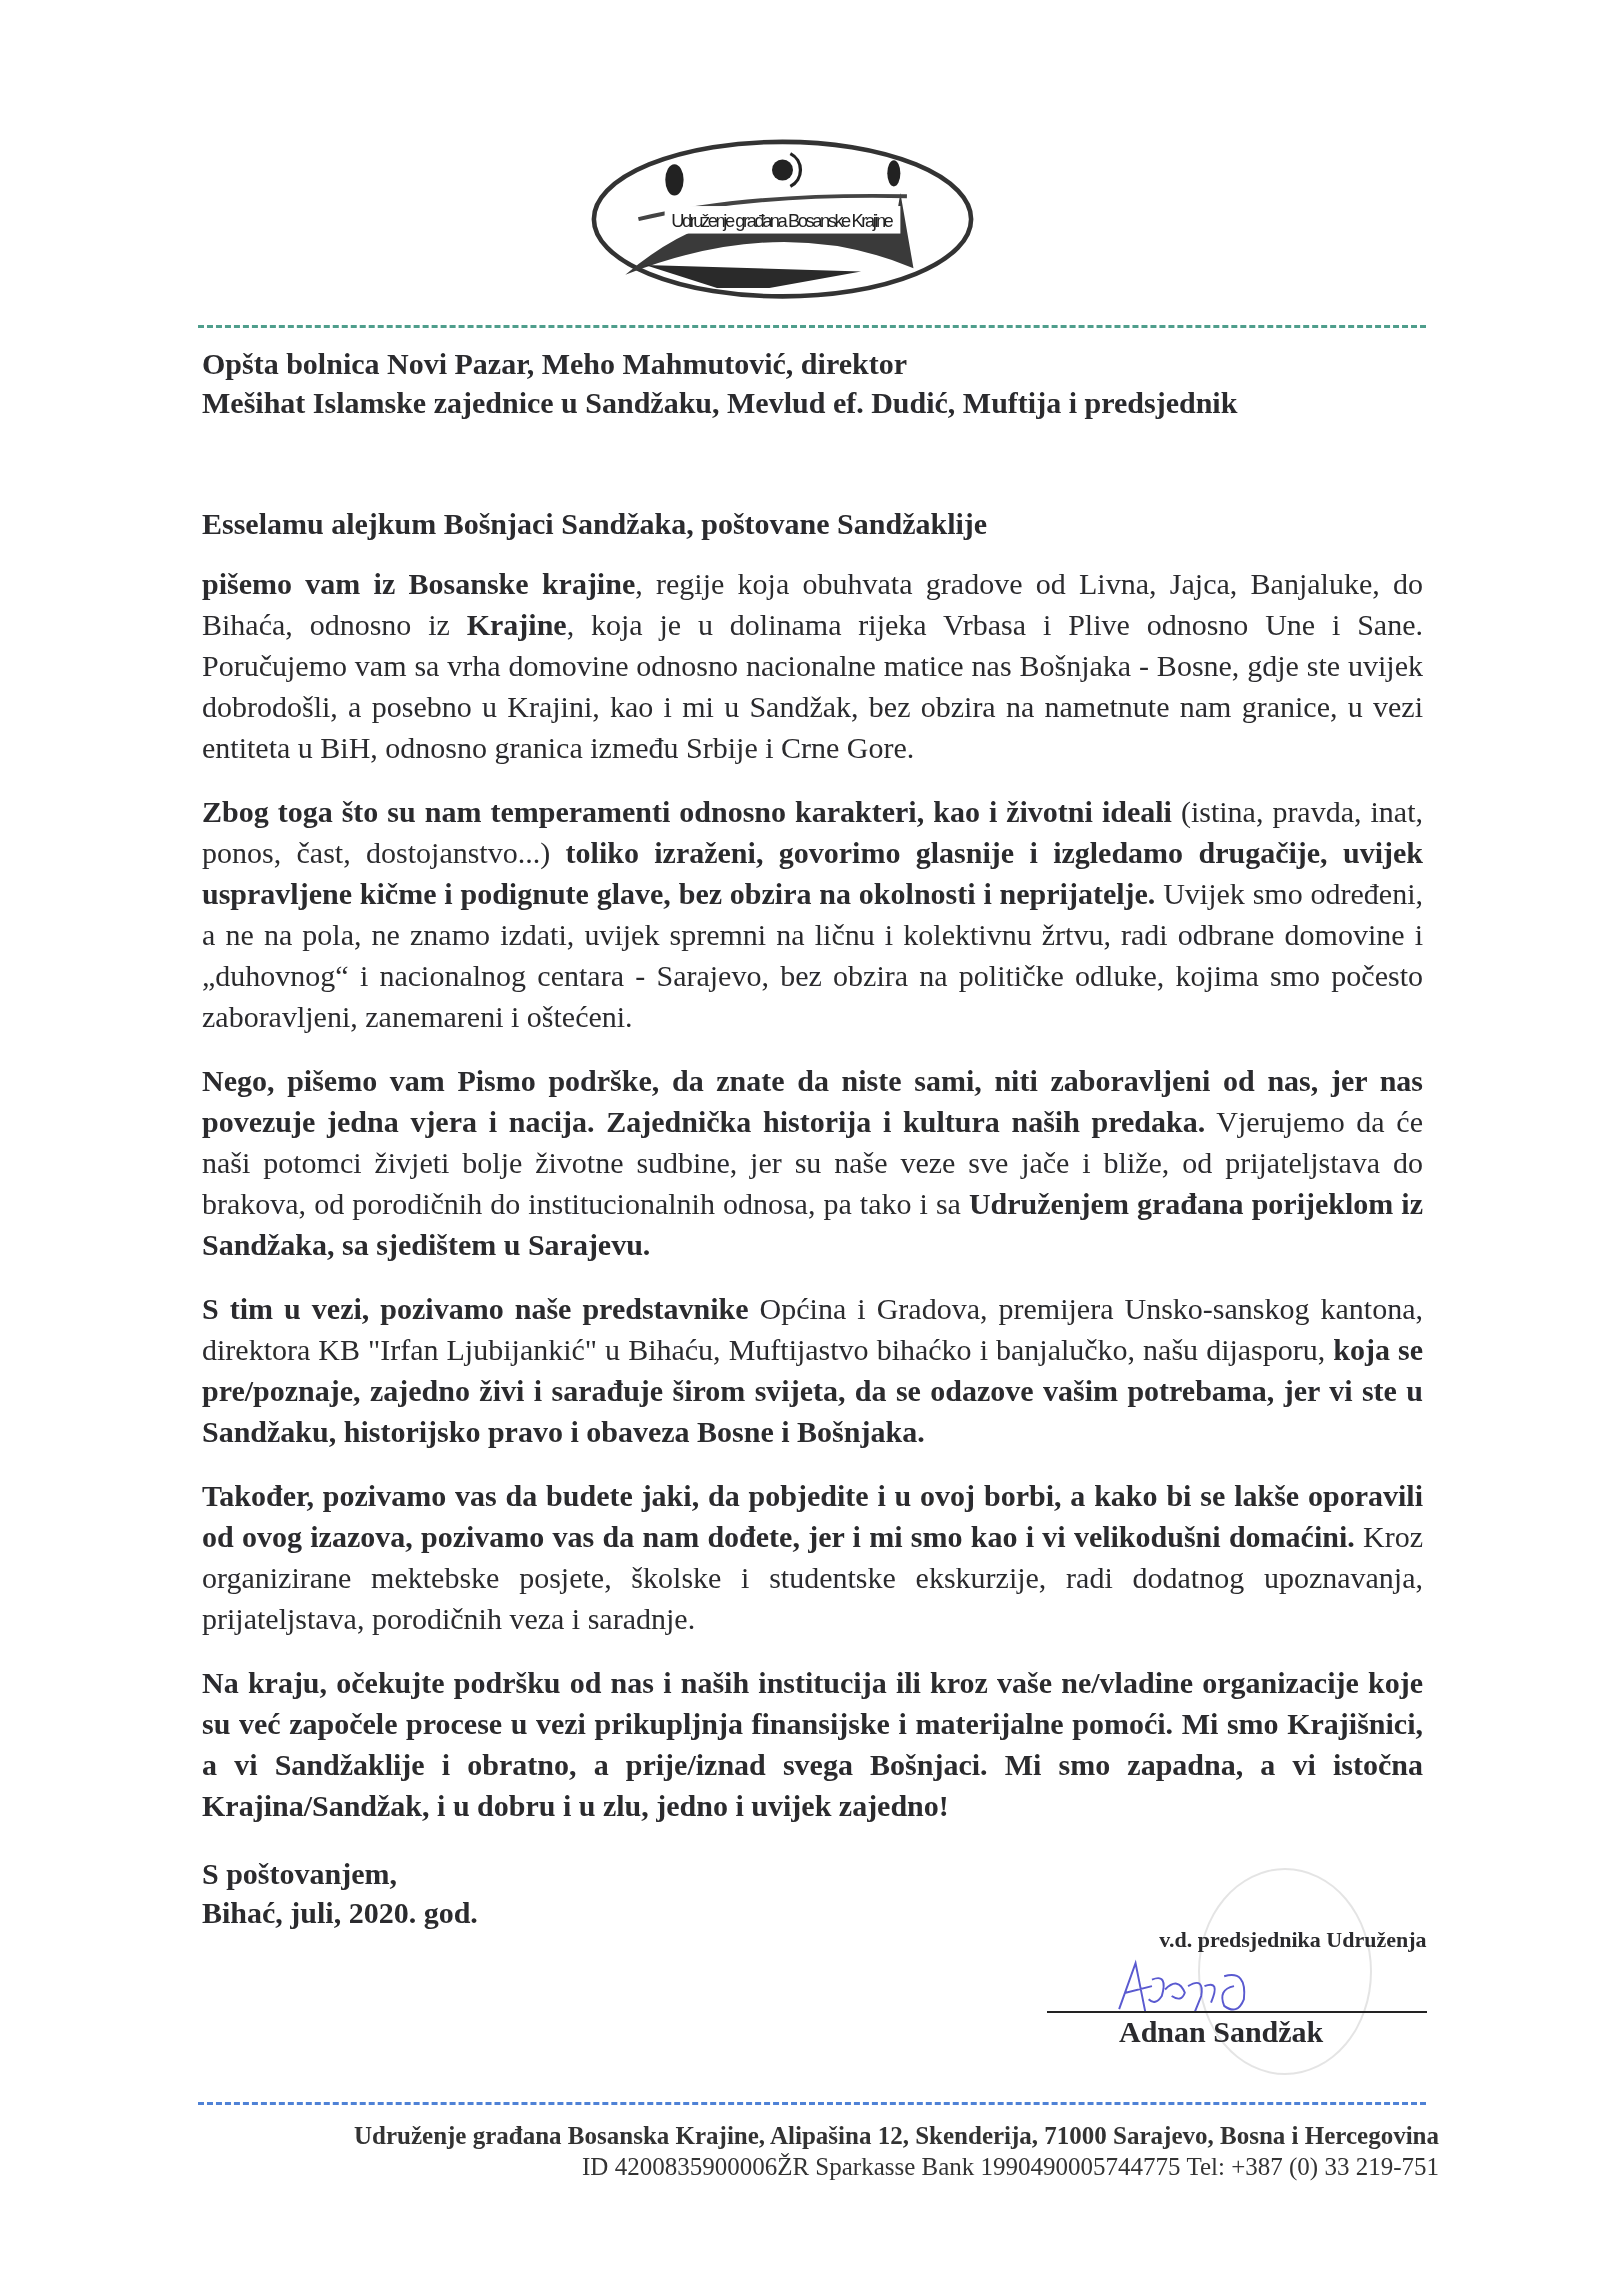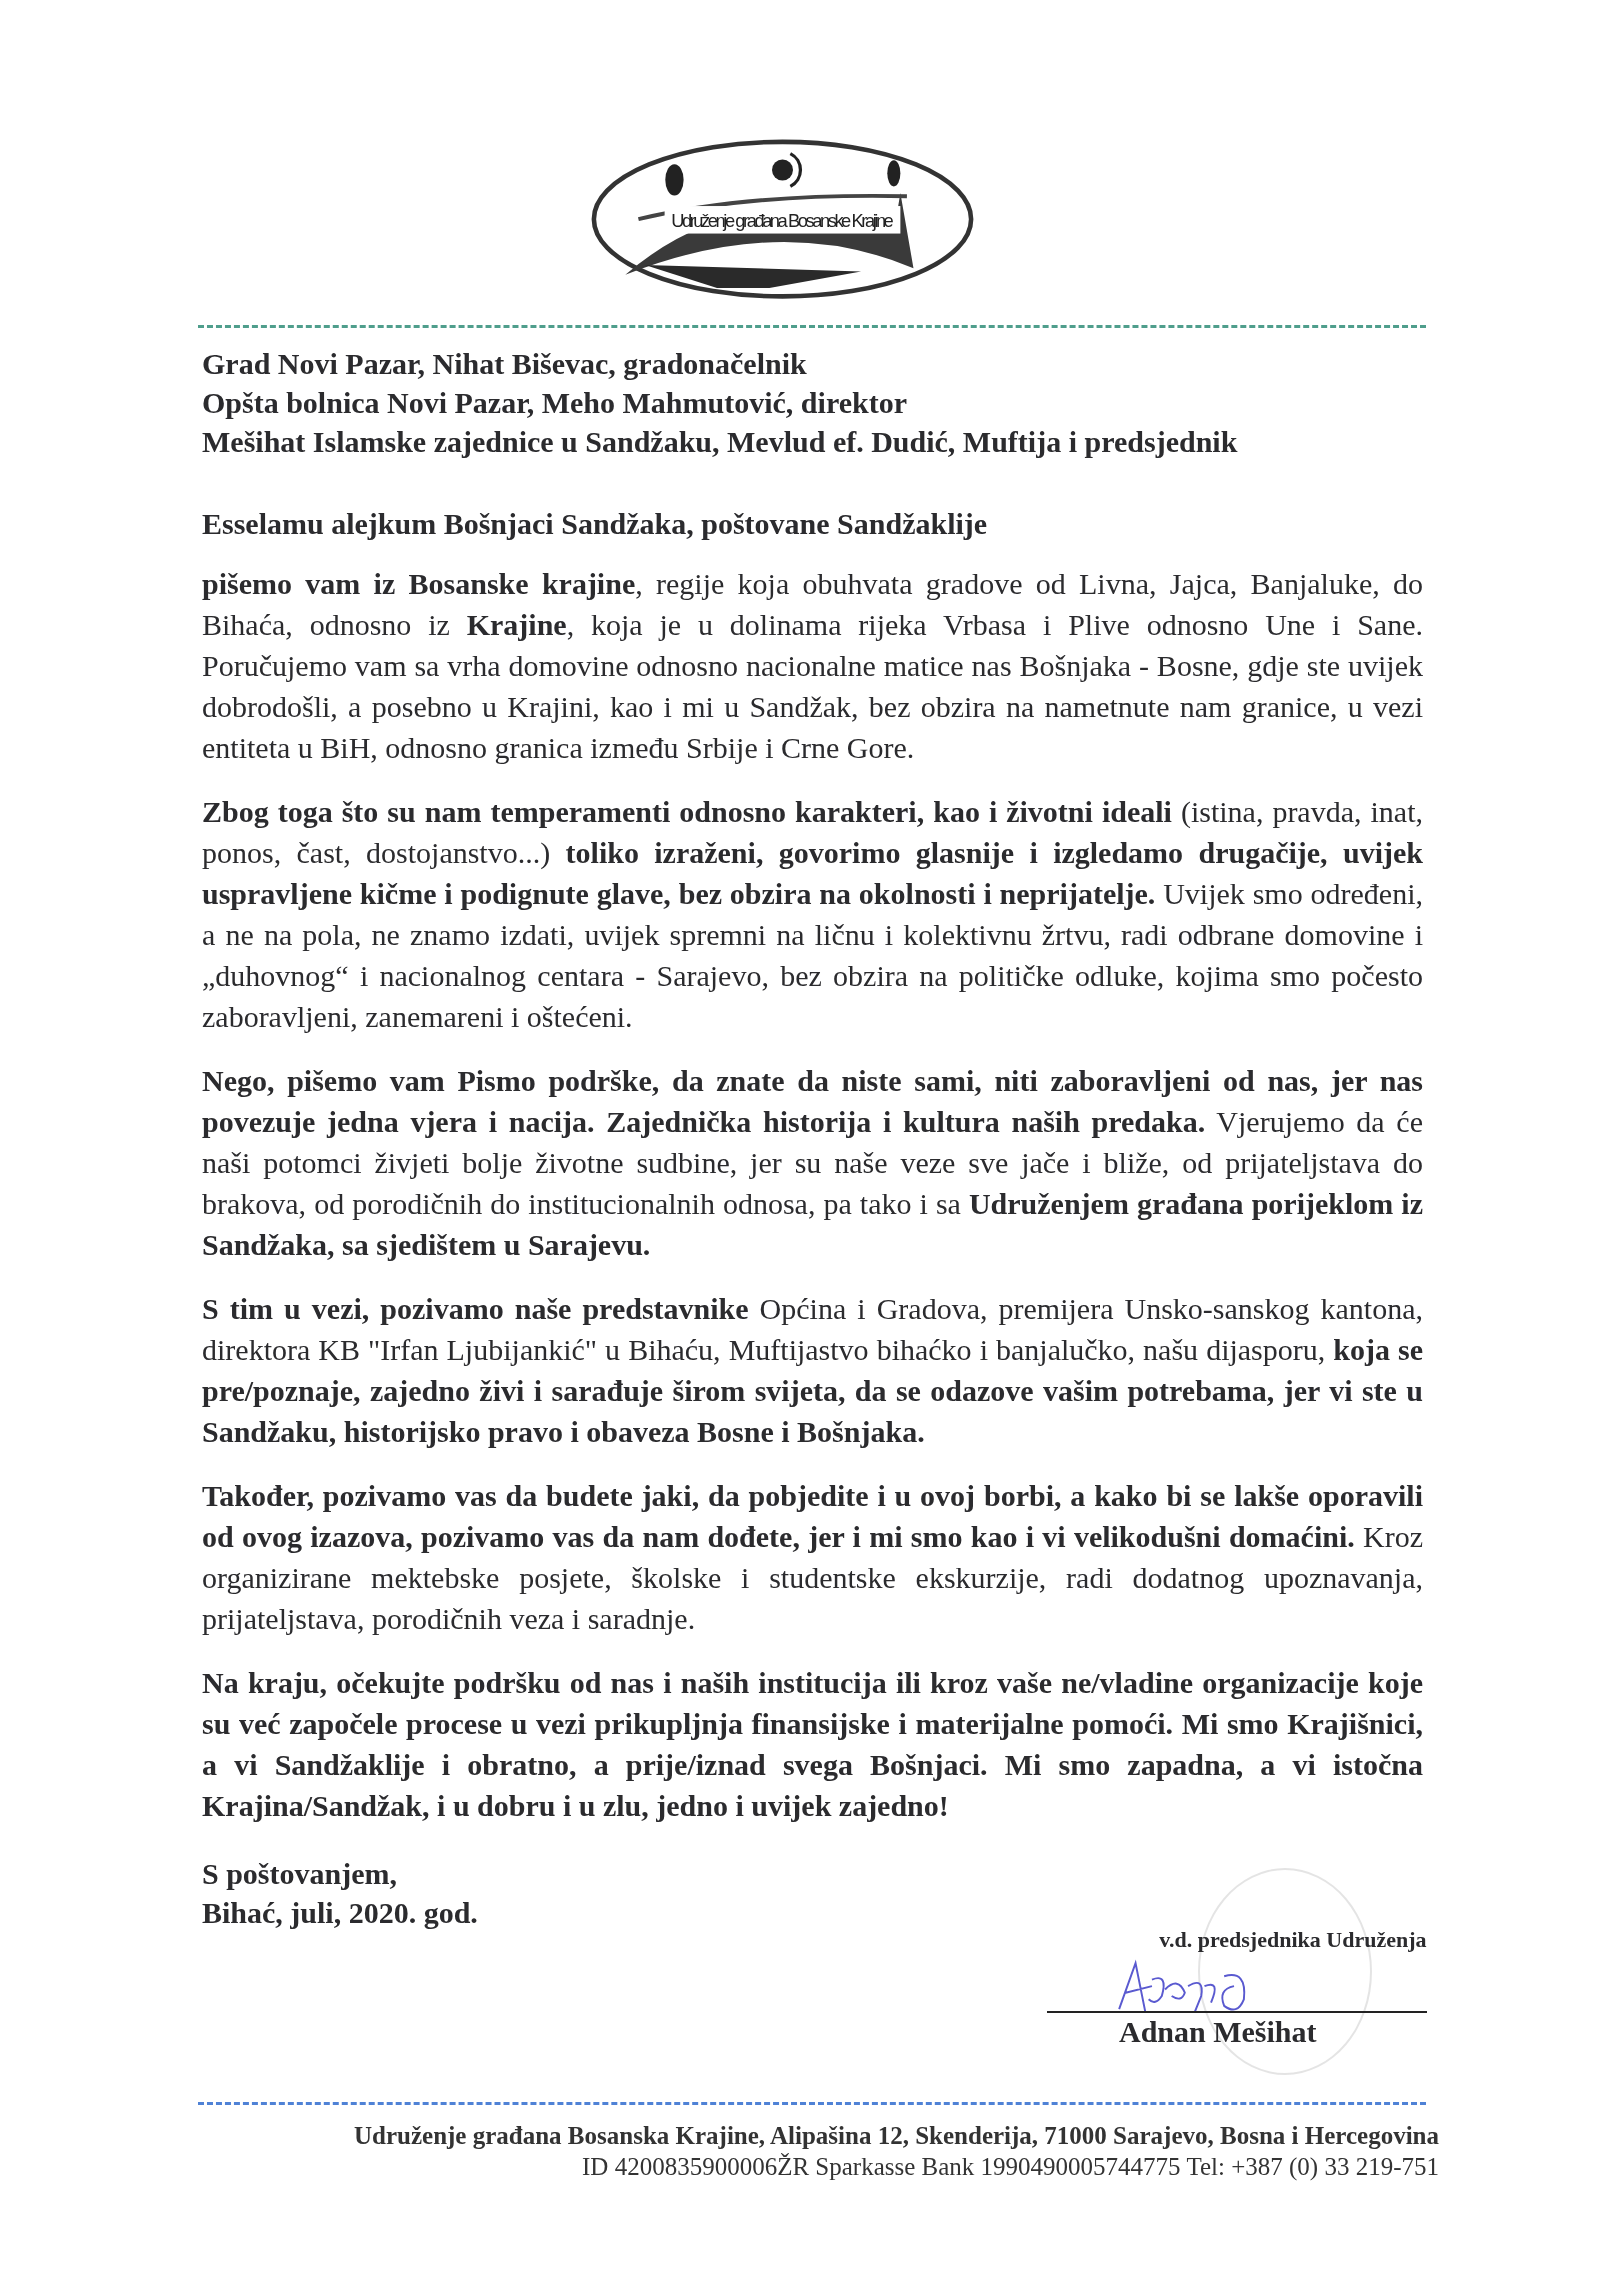--- a/index.html
+++ b/index.html
@@ -90,21 +90,20 @@
     <path d="M90,200 L420,210 L280,235 L200,235 Z" fill="#2a2a2a"></path>
     <path d="M80,130 Q250,90 490,95" fill="none" stroke="#444" stroke-width="6"></path>
     <rect x="120" y="110" width="360" height="42" fill="#fff"></rect>
     <text x="300" y="142" text-anchor="middle" font-family="Liberation Sans, sans-serif" font-size="28" fill="#222" textLength="340">Udruženje građana Bosanske Krajine</text>
   </svg>
 </div>
 
 <div class="sep top"></div>
 
 <div class="recipients">
-  <div>Grad Novi Pazar, Nihat Biševac, gradonačelnik</div>
   <div>Opšta bolnica Novi Pazar, Meho Mahmutović, direktor</div>
   <div>Mešihat Islamske zajednice u Sandžaku, Mevlud ef. Dudić, Muftija i predsjednik</div>
 </div>
 
 <div class="greeting">Esselamu alejkum Bošnjaci Sandžaka, poštovane Sandžaklije</div>
 
 <div class="body-text">
   <p>
     <b>pišemo vam iz Bosanske krajine</b><span>, regije koja obuhvata gradove od Livna, Jajca, Banjaluke, do Bihaća, odnosno iz </span><b>Krajine</b><span>, koja je u dolinama rijeka Vrbasa i Plive odnosno Une i Sane. Poručujemo vam sa vrha domovine odnosno nacionalne matice nas Bošnjaka - Bosne, gdje ste uvijek dobrodošli, a posebno u Krajini, kao i mi u Sandžak, bez obzira na nametnute nam granice, u vezi entiteta u BiH, odnosno granica između Srbije i Crne Gore.</span>
   </p>
@@ -130,21 +129,21 @@
   <div>Bihać, juli, 2020. god.</div>
 </div>
 
 <div class="sign-block">
   <div class="stamp"></div>
   <div class="sign-title">v.d. predsjednika Udruženja</div>
   <svg class="signature" viewBox="0 0 230 140">
     <path d="M20,90 L45,20 L60,95 M30,65 L70,55 M70,45 Q95,35 85,70 Q75,85 65,75 M90,60 Q110,40 120,65 Q115,80 100,70 M125,55 Q150,40 145,70 L135,95 M150,55 Q175,45 160,80 M180,40 Q215,30 210,75 Q200,100 180,85 Q170,60 195,55" fill="none" stroke="#5a5ad0" stroke-width="3"></path>
   </svg>
   <div class="sign-line"></div>
-  <div class="sign-name">Adnan Mešihat</div>
+  <div class="sign-name">Adnan Sandžak</div>
 </div>
 
 <div class="sep bottom"></div>
 
 <div class="footer">
   <div class="org">Udruženje građana Bosanska Krajine, Alipašina 12, Skenderija, 71000 Sarajevo, Bosna i Hercegovina</div>
   <div>ID 4200835900006ŽR Sparkasse Bank 1990490005744775 Tel: +387 (0) 33 219-751</div>
 </div>
 
 

